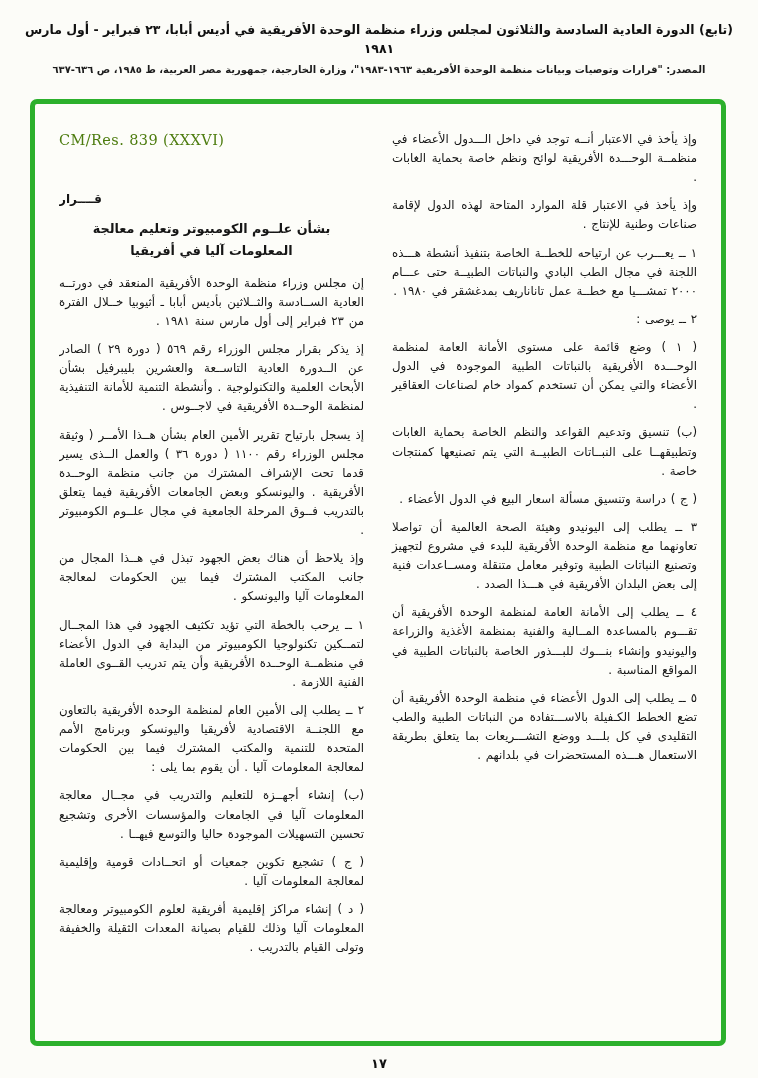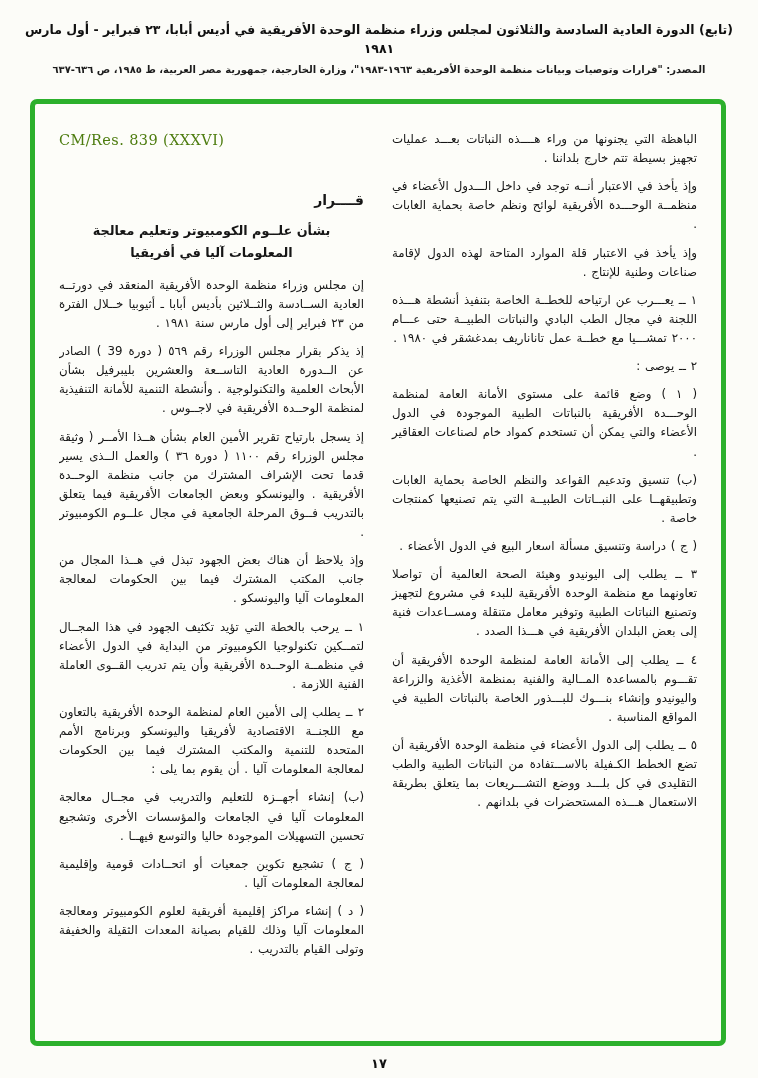--- a/index.html
+++ b/index.html
@@ -49,22 +49,22 @@
     margin-bottom:9px;
     word-spacing:1px;
   }
   .ref {
     direction:ltr; text-align:left;
     font-family:"DejaVu Serif", serif;
     font-size:14.5px; letter-spacing:.4px;
     margin:2px 0 20px 0; color:#4d7c0f;
   }
   .qarar {
-    direction:rtl; text-align:right;
-    font-weight:bold; font-size:14px;
+    direction:rtl; text-align:left;
+    font-weight:bold; font-size:12px;
     letter-spacing:1px; margin-bottom:12px;margin-top:44px;
   }
   .doc-title {
     direction:rtl; text-align:center;
     font-weight:bold; font-size:12.8px;
     line-height:1.75; margin-bottom:11px;
   }
   .page-num {
     position:absolute; bottom:7px; left:0; right:0;
     text-align:center; font-size:13px; font-weight:bold; color:#111;
@@ -77,39 +77,38 @@
 
   <div class="top-header">
     <div class="line1">(تابع) الدورة العادية السادسة والثلاثون لمجلس وزراء منظمة الوحدة الأفريقية في أديس أبابا، ٢٣ فبراير - أول مارس ١٩٨١</div>
     <div class="line2">المصدر: "قرارات وتوصيات وبيانات منظمة الوحدة الأفريقية ١٩٦٣-١٩٨٣"، وزارة الخارجية، جمهورية مصر العربية، ط ١٩٨٥، ص ٦٣٦-٦٣٧</div>
   </div>
 
   <div class="frame">
     <div class="columns">
 
       <div class="col">
-        <p class="para">الباهظة التي يجنونها من وراء هــــذه النباتات بعـــد عمليات تجهيز بسيطة تتم خارج بلداننا .</p>
         <p class="para">وإذ يأخذ في الاعتبار أنــه توجد في داخل الـــدول الأعضاء في منظمــة الوحـــدة الأفريقية لوائح ونظم خاصة بحماية الغابات .</p>
         <p class="para">وإذ يأخذ في الاعتبار قلة الموارد المتاحة لهذه الدول لإقامة صناعات وطنية للإنتاج .</p>
         <p class="para">١ ــ يعـــرب عن ارتياحه للخطــة الخاصة بتنفيذ أنشطة هـــذه اللجنة في مجال الطب البادي والنباتات الطبيــة حتى عـــام ٢٠٠٠ تمشـــيا مع خطــة عمل تاناناريف بمدغشقر في ١٩٨٠ .</p>
         <p class="para">٢ ــ يوصى :</p>
         <p class="para">( ١ ) وضع قائمة على مستوى الأمانة العامة لمنظمة الوحـــدة الأفريقية بالنباتات الطبية الموجودة في الدول الأعضاء والتي يمكن أن تستخدم كمواد خام لصناعات العقاقير .</p>
         <p class="para">(ب) تنسيق وتدعيم القواعد والنظم الخاصة بحماية الغابات وتطبيقهــا على النبــاتات الطبيــة التي يتم تصنيعها كمنتجات خاصة .</p>
         <p class="para">( ج ) دراسة وتنسيق مسألة اسعار البيع في الدول الأعضاء .</p>
         <p class="para">٣ ــ يطلب إلى اليونيدو وهيئة الصحة العالمية أن تواصلا تعاونهما مع منظمة الوحدة الأفريقية للبدء في مشروع لتجهيز وتصنيع النباتات الطبية وتوفير معامل متنقلة ومســاعدات فنية إلى بعض البلدان الأفريقية في هـــذا الصدد .</p>
         <p class="para">٤ ــ يطلب إلى الأمانة العامة لمنظمة الوحدة الأفريقية أن تقـــوم بالمساعدة المــالية والفنية بمنظمة الأغذية والزراعة واليونيدو وإنشاء بنـــوك للبـــذور الخاصة بالنباتات الطبية في المواقع المناسبة .</p>
         <p class="para">٥ ــ يطلب إلى الدول الأعضاء في منظمة الوحدة الأفريقية أن تضع الخطط الكـفيلة بالاســـتفادة من النباتات الطبية والطب التقليدى في كل بلـــد ووضع التشـــريعات بما يتعلق بطريقة الاستعمال هـــذه المستحضرات في بلدانهم .</p>
       </div>
 
       <div class="col">
         <div class="ref">CM/Res. 839 (XXXVI)</div>
         <div class="qarar">قــــرار</div>
         <div class="doc-title">بشأن علــوم الكومبيوتر وتعليم معالجة المعلومات آليا في أفريقيا</div>
         <p class="para">إن مجلس وزراء منظمة الوحدة الأفريقية المنعقد في دورتــه العادية الســادسة والثــلاثين بأديس أبابا ـ أثيوبيا خــلال الفترة من ٢٣ فبراير إلى أول مارس سنة ١٩٨١ .</p>
-        <p class="para">إذ يذكر بقرار مجلس الوزراء رقم ٥٦٩ ( دورة 39 ) الصادر عن الــدورة العادية التاســعة والعشرين بليبرفيل بشأن الأبحاث العلمية والتكنولوجية . وأنشطة التنمية للأمانة التنفيذية لمنظمة الوحــدة الأفريقية في لاجــوس .</p>
+        <p class="para">إذ يذكر بقرار مجلس الوزراء رقم ٥٦٩ ( دورة ٢٩ ) الصادر عن الــدورة العادية التاســعة والعشرين بليبرفيل بشأن الأبحاث العلمية والتكنولوجية . وأنشطة التنمية للأمانة التنفيذية لمنظمة الوحــدة الأفريقية في لاجــوس .</p>
         <p class="para">إذ يسجل بارتياح تقرير الأمين العام بشأن هــذا الأمــر ( وثيقة مجلس الوزراء رقم ١١٠٠ ( دورة ٣٦ ) والعمل الــذى يسير قدما تحت الإشراف المشترك من جانب منظمة الوحــدة الأفريقية . واليونسكو وبعض الجامعات الأفريقية فيما يتعلق بالتدريب فــوق المرحلة الجامعية في مجال علــوم الكومبيوتر .</p>
         <p class="para">وإذ يلاحظ أن هناك بعض الجهود تبذل في هــذا المجال من جانب المكتب المشترك فيما بين الحكومات لمعالجة المعلومات آليا واليونسكو .</p>
         <p class="para">١ ــ يرحب بالخطة التي تؤيد تكثيف الجهود في هذا المجــال لتمــكين تكنولوجيا الكومبيوتر من البداية في الدول الأعضاء في منظمــة الوحــدة الأفريقية وأن يتم تدريب القــوى العاملة الفنية اللازمة .</p>
         <p class="para">٢ ــ يطلب إلى الأمين العام لمنظمة الوحدة الأفريقية بالتعاون مع اللجنــة الاقتصادية لأفريقيا واليونسكو وبرنامج الأمم المتحدة للتنمية والمكتب المشترك فيما بين الحكومات لمعالجة المعلومات آليا . أن يقوم بما يلى :</p>
         <p class="para">(ب) إنشاء أجهــزة للتعليم والتدريب في مجــال معالجة المعلومات آليا في الجامعات والمؤسسات الأخرى وتشجيع تحسين التسهيلات الموجودة حاليا والتوسع فيهــا .</p>
         <p class="para">( ج ) تشجيع تكوين جمعيات أو اتحــادات قومية وإقليمية لمعالجة المعلومات آليا .</p>
         <p class="para">( د ) إنشاء مراكز إقليمية أفريقية لعلوم الكومبيوتر ومعالجة المعلومات آليا وذلك للقيام بصيانة المعدات الثقيلة والخفيفة وتولى القيام بالتدريب .</p>
       </div>
 
     </div>

